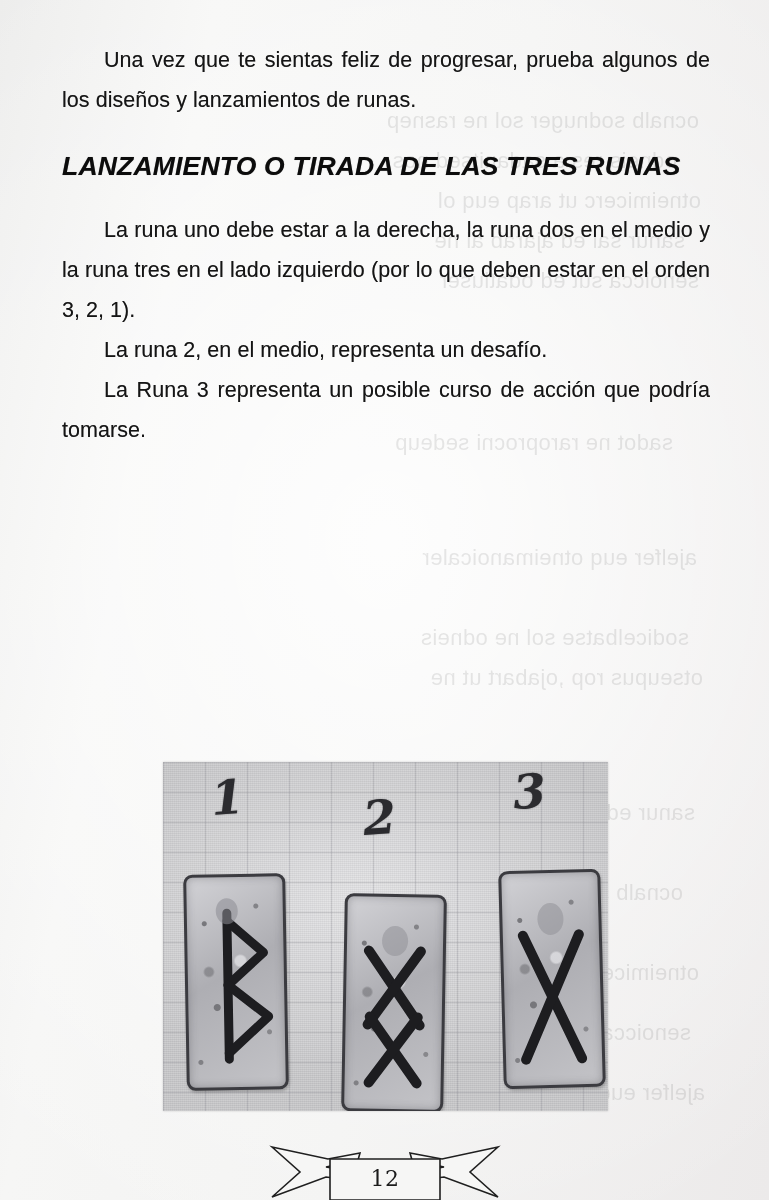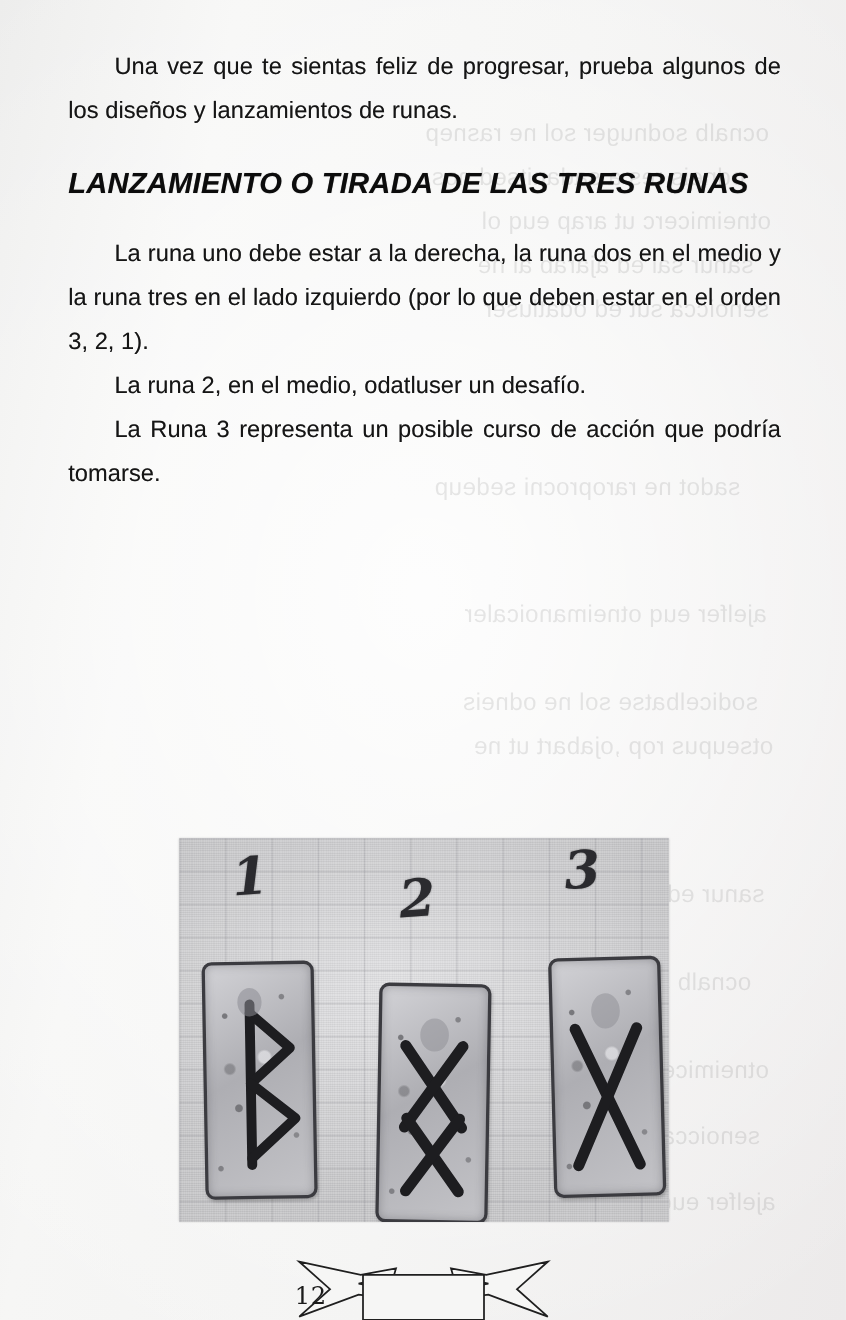--- a/index.html
+++ b/index.html
@@ -143,20 +143,21 @@
     top: 1143px;
     width: 234px;
     height: 57px;
   }
   .footer-ribbon svg { display: block; width: 100%; height: 100%; }
   .page-number {
     position: absolute;
     left: 268px;
     top: 1166px;
     width: 234px;
+    text-align: center;
     font-family: "DejaVu Serif", serif;
     font-size: 22px;
     color: #1b1b1b;
     letter-spacing: 0.5px;
   }
 </style>
 </head>
 <body>
 
 <div id="page">
@@ -178,21 +179,21 @@
     <div class="bleed-line" style="left:64px;  top:1080px;">ajelfer euq otneimanoicaler</div>
   </div>
 
   <div class="column">
 
     <p class="body">Una vez que te sientas feliz de progresar, prueba algunos de los diseños y lanzamientos de runas.</p>
 
     <h2 class="section-heading">LANZAMIENTO O TIRADA DE LAS TRES RUNAS</h2>
 
     <p class="body">La runa uno debe estar a la derecha, la runa dos en el medio y la runa tres en el lado izquierdo (por lo que deben estar en el orden 3, 2, 1).</p>
-    <p class="body">La runa 2, en el medio, odatluser un desafío.</p>
+    <p class="body">La runa 2, en el medio, representa un desafío.</p>
     <p class="body">La Runa 3 representa un posible curso de acción que podría tomarse.</p>
 
   </div>
 
   <div class="photo-wrap">
     <div class="photo-bg"></div>
     <div class="photo-grain"></div>
 
     <div class="hand-num" style="left:48px;  top:8px;">1</div>
     <div class="hand-num" style="left:200px; top:28px;">2</div>

